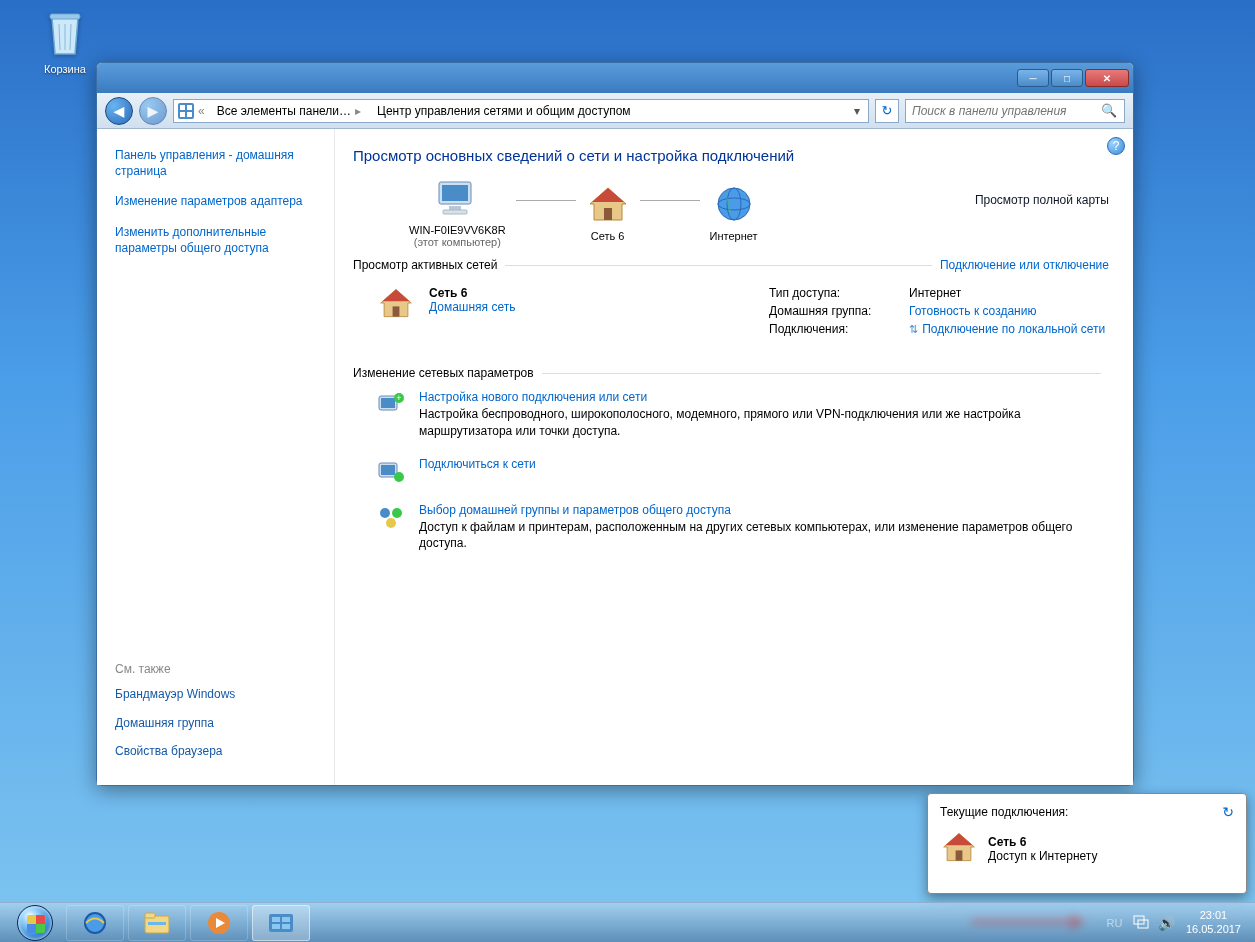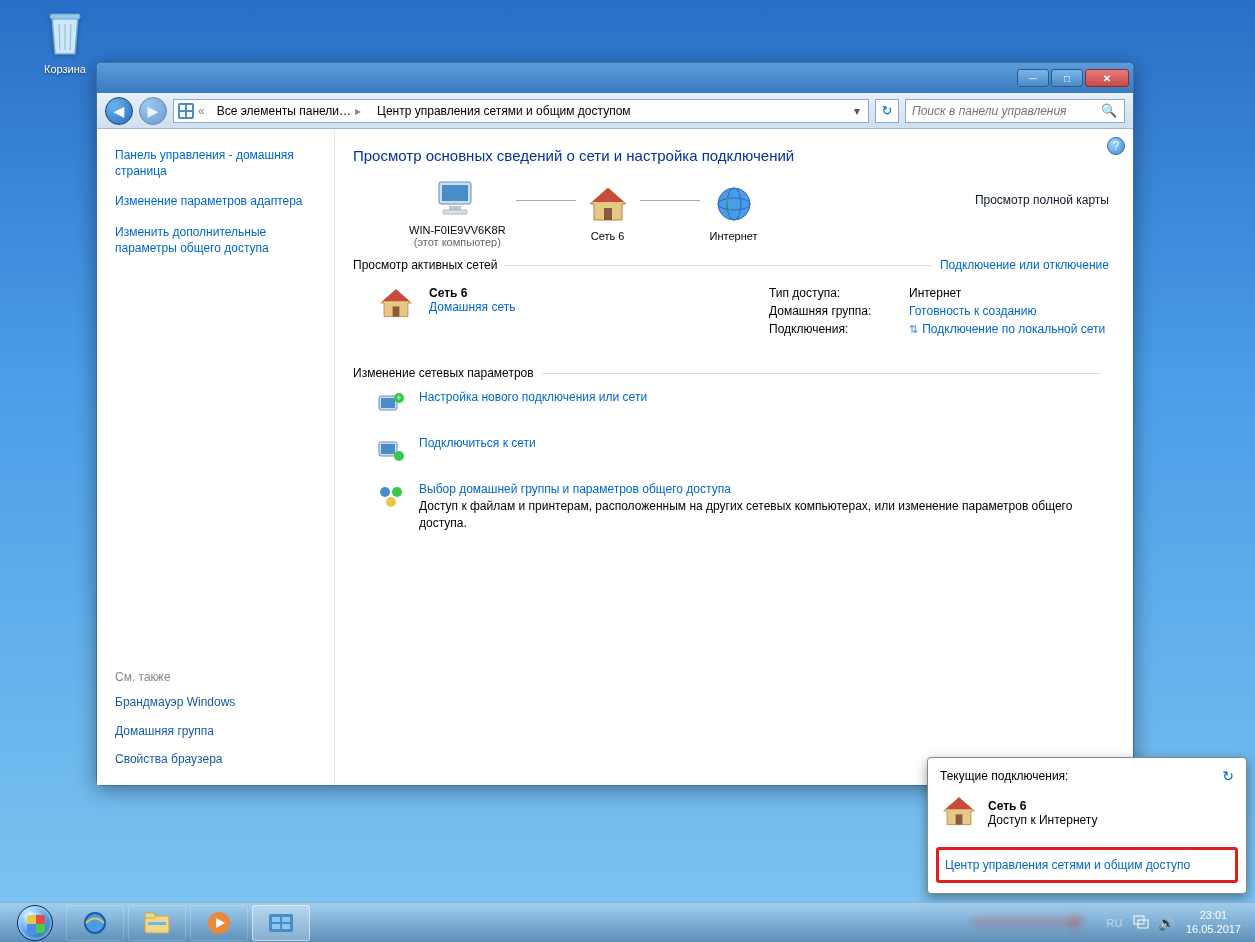--- a/index.html
+++ b/index.html
@@ -74,21 +74,21 @@
   width: 220px; height: 24px; background: #fff; border: 1px solid #8aa8c8;
   display: flex; align-items: center; padding: 0 6px;
 }
 .search-bar input { border: none; outline: none; flex: 1; font-size: 12px; font-style: italic; color: #888; }
 .search-bar .mag { color: #4a8cc8; font-size: 13px; }
 
 
 .content { flex: 1; display: flex; background: #fff; }
 .sidebar {
   width: 238px; background: #fff;
-  padding: 18px 14px 6px 18px;
+  padding: 18px 14px 14px 18px;
   display: flex; flex-direction: column;
   border-right: 1px solid #e8e8e8;
 }
 .sidebar a { color: #0066cc; text-decoration: none; display: block; margin-bottom: 14px; line-height: 1.35; }
 .sidebar-bottom { margin-top: auto; }
 .sidebar-bottom .seealso { color: #888; margin-bottom: 10px; }
 .sidebar-bottom a { color: #155aa8; margin-bottom: 12px; }
 
 .main {
   flex: 1; padding: 18px 24px 18px 18px; position: relative;
@@ -334,20 +334,21 @@
           <div class="ticon">
             <svg width="28" height="28" viewBox="0 0 28 28">
                 <rect x="2" y="6" width="18" height="14" rx="2" fill="#cde0f0" stroke="#6a8cb8"></rect>
                 <rect x="4" y="8" width="14" height="10" fill="#4a8cc8"></rect>
                 <circle cx="22" cy="8" r="5" fill="#3ac84a"></circle>
                 <text x="22" y="11" text-anchor="middle" fill="#fff" font-size="9">+</text>
               </svg>
           </div>
           <div class="tbody">
             <a href="#" class="tlink">Настройка нового подключения или сети</a>
+            <div class="tdesc">Настройка беспроводного, широкополосного, модемного, прямого или VPN-подключения или же настройка маршрутизатора или точки доступа.</div>
           </div>
         </div>
         <div class="task">
           <div class="ticon">
             <svg width="28" height="28" viewBox="0 0 28 28">
                 <rect x="2" y="6" width="18" height="14" rx="2" fill="#cde0f0" stroke="#6a8cb8"></rect>
                 <rect x="4" y="8" width="14" height="10" fill="#4a8cc8"></rect>
                 <circle cx="22" cy="20" r="5" fill="#3ac84a"></circle>
               </svg>
           </div>
@@ -384,21 +385,20 @@
           <polygon points="22,4 4,20 8,20 8,36 36,36 36,20 40,20" fill="#e8c888" stroke="#b8883a"></polygon>
           <polygon points="22,4 6,18 38,18" fill="#c84a3a"></polygon>
           <rect x="18" y="24" width="8" height="12" fill="#8a5a3a"></rect>
         </svg>
     </div>
     <div>
       <div class="pn-name">Сеть  6</div>
       <div>Доступ к Интернету</div>
     </div>
   </div>
-  <a href="#" class="plink">Центр управления сетями и общим доступо</a>
 </div>
 
 <div class="arrow-tip">
   <div class="shaft"></div>
     <div class="head"></div>
 </div>
 
 <div class="taskbar">
   <div class="start-btn">
       <div class="start-orb"></div>

